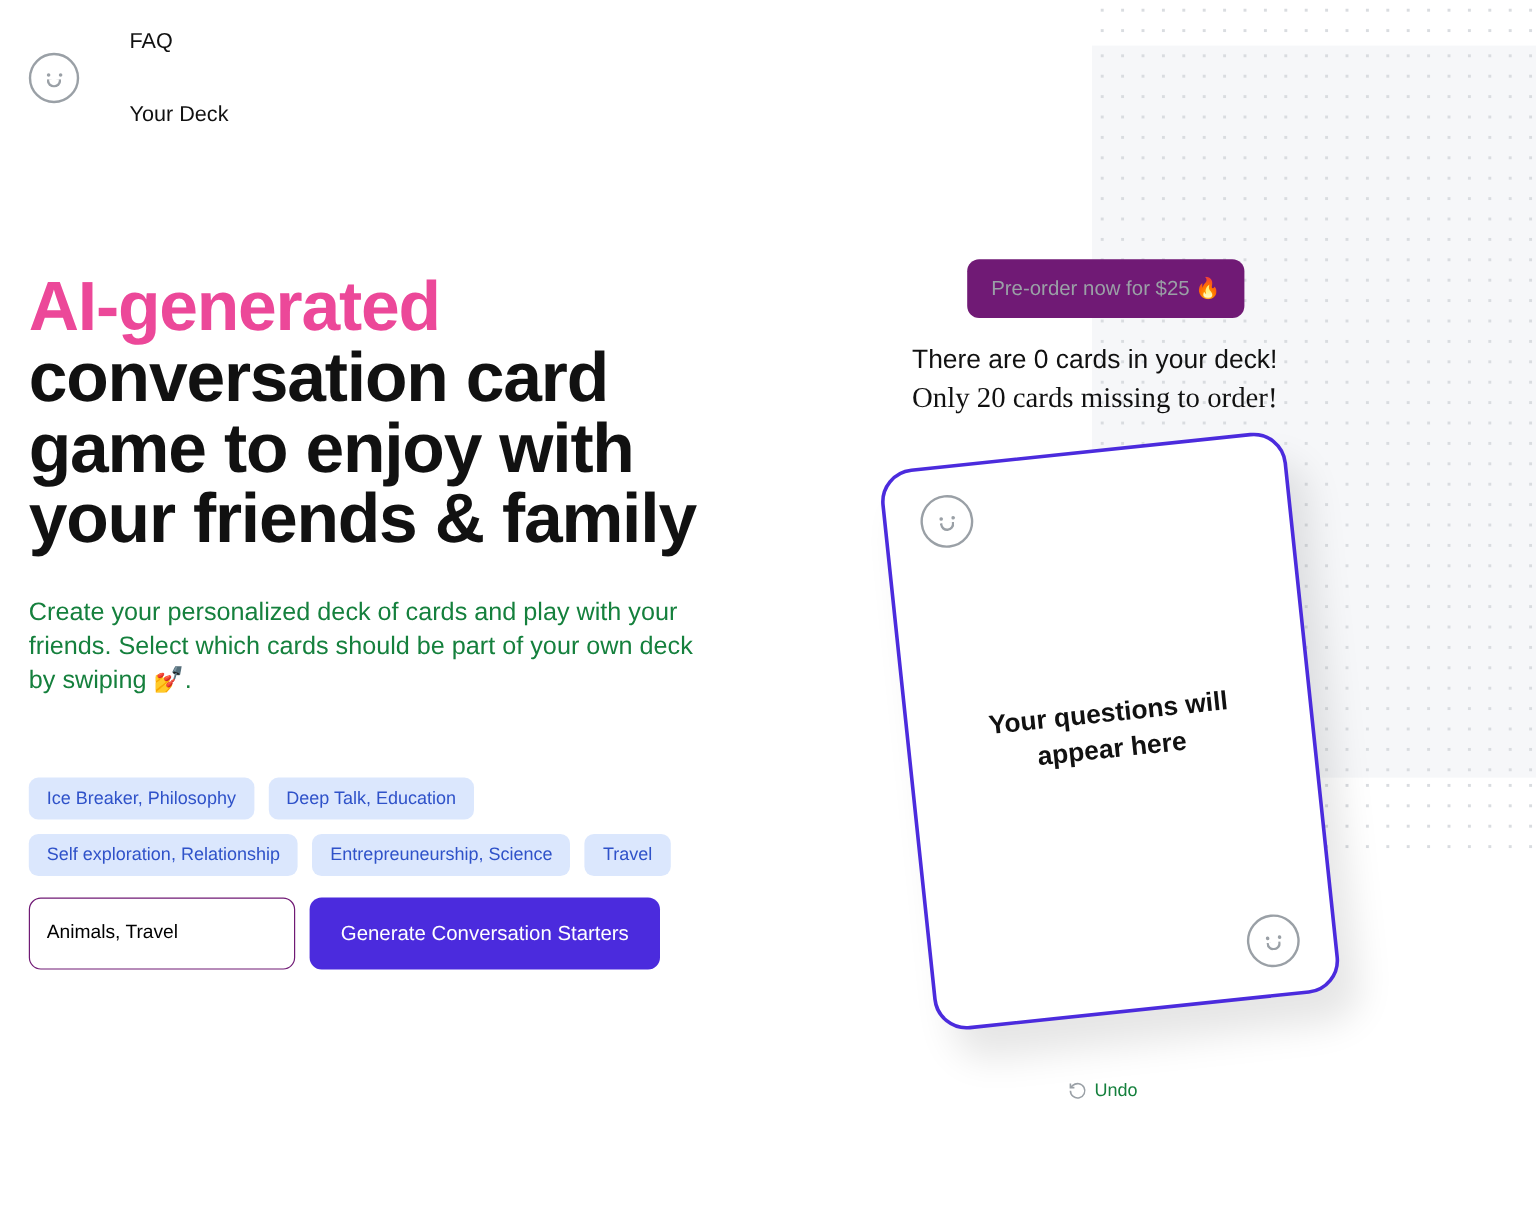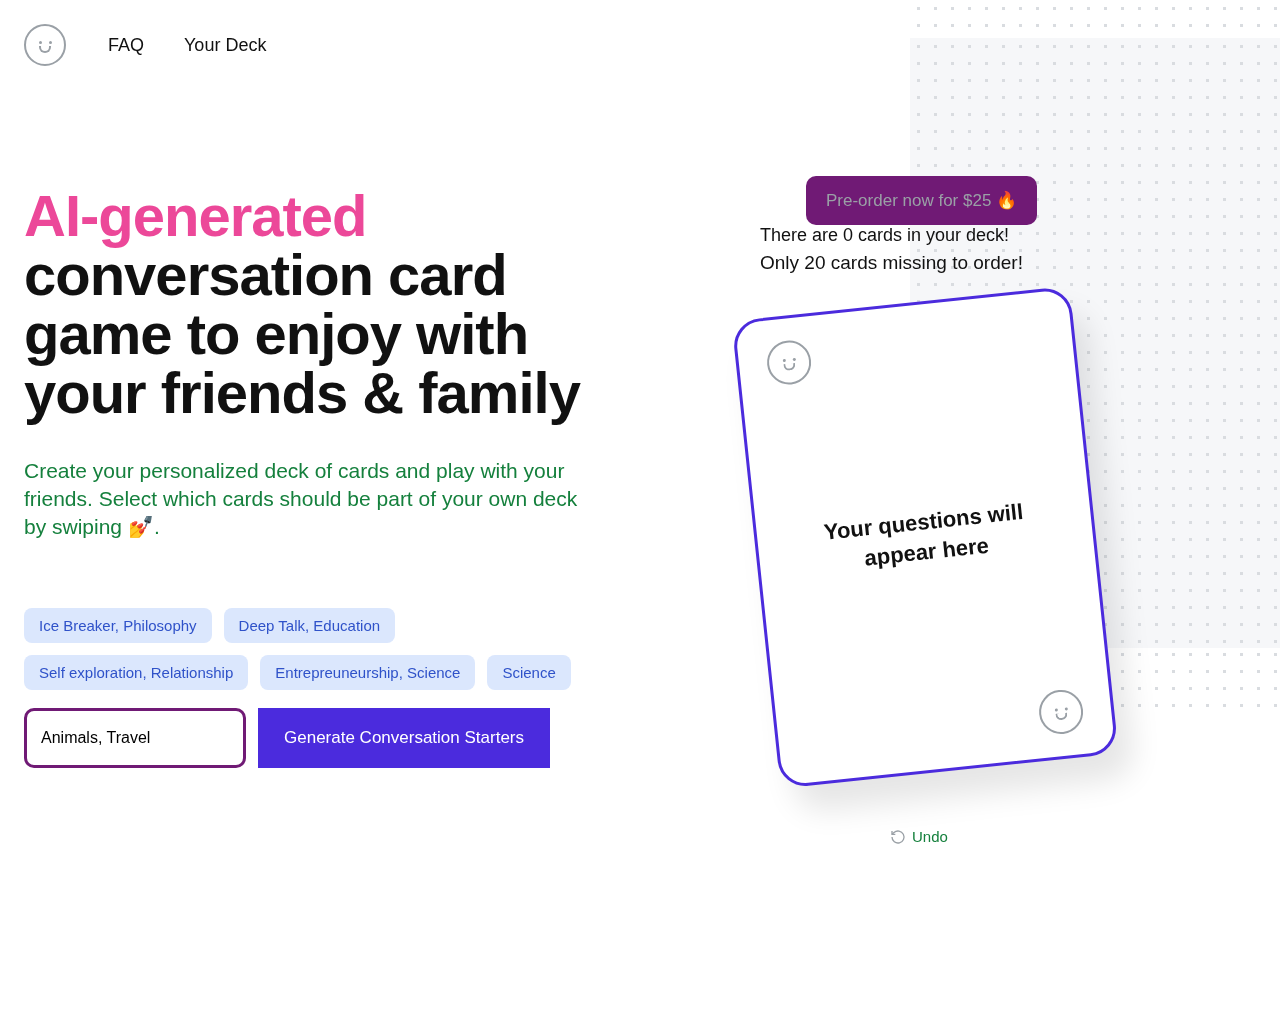--- a/index.html
+++ b/index.html
@@ -23,42 +23,42 @@
   
   .header { position:relative; z-index:2; display:flex; align-items:center; gap:42px; padding:24px 24px 0 24px; }
   .logo-circle {
     width:42px; height:42px; border:2px solid #9aa0a6; border-radius:50%;
     display:flex; align-items:center; justify-content:center; flex-direction:column;
     color:#9aa0a6;
   }
   .logo-eyes { display:flex; gap:7px; margin-top:4px;}
   .logo-eyes span { width:3px; height:3px; background:#9aa0a6; border-radius:50%; display:block; }
   .logo-tongue { width:12px; height:7px; border:2px solid #9aa0a6; border-top:none; border-radius:0 0 10px 10px; margin-top:2px;}
-  .nav { display:flex; gap:40px; }
+  .nav { display:flex; gap:40px;flex-direction:column; }
   .nav a { color:#111; text-decoration:none; font-size:18px; cursor:pointer; }
 
   
   .main { position:relative; z-index:2; display:flex; padding:0 24px; margin-top:120px; }
   .left { width:640px; }
   h1 { font-size:58px; line-height:1.02; font-weight:700; letter-spacing:-1px; }
   h1 .accent { color:#ec4899; }
   .subtitle { margin-top:34px; font-size:21px; color:#15803d; line-height:1.35; max-width:560px; }
 
   .tags { margin-top:66px; display:flex; flex-wrap:wrap; gap:12px; max-width:560px; }
   .tag { background:#dbe7fd; color:#2f52c9; font-size:15px; padding:9px 15px; border-radius:8px; cursor:pointer; }
 
   .input-row { margin-top:18px; display:flex; gap:12px; }
-  .topic-input { width:222px; height:60px; border:3px solid #701a75; border-radius:10px; padding:0 14px; font-size:16px; outline:none; }
-  .generate-btn { height:60px; padding:0 26px; border:none; border-radius:0; background:#4b2bdd; color:#fff; font-size:17px; cursor:pointer; }
+  .topic-input { width:222px; height:60px; border:1px solid #701a75; border-radius:10px; padding:0 14px; font-size:16px; outline:none; }
+  .generate-btn { height:60px; padding:0 26px; border:none; border-radius:10px; background:#4b2bdd; color:#fff; font-size:17px; cursor:pointer; }
 
   
   .right { position:absolute; left:760px; top:-10px; width:500px; }
   .preorder { display:inline-block; margin-left:46px; background:#701a75; color:#9aa0a6; font-size:17px; padding:14px 20px; border-radius:10px; }
-  .deck-status { font-size:18px; }
-  .deck-missing { margin-top:6px; font-size:19px; }
+  .deck-status { margin-top:22px; font-size:22px; }
+  .deck-missing { margin-top:6px; font-size:24px;font-family:Liberation Serif, serif; }
 
   .card-wrap { position:relative; margin-top:28px; width:340px; height:470px; }
   .card {
     position:absolute; inset:0;
     background:#fff; border:3px solid #4b2bdd; border-radius:28px;
     transform: rotate(-6deg); transform-origin: 50% 60%;
     box-shadow: 14px 26px 30px rgba(0,0,0,0.10);
     display:flex; align-items:center; justify-content:center;
     text-align:center; padding:26px;
   }
@@ -98,21 +98,21 @@
       <span class="accent">AI-generated</span>
       <span>conversation card game to enjoy with your friends &amp; family</span>
     </h1>
     <p class="subtitle">Create your personalized deck of cards and play with your friends. Select which cards should be part of your own deck by swiping 💅.</p>
 
     <div class="tags">
       <span class="tag">Ice Breaker, Philosophy</span>
       <span class="tag">Deep Talk, Education</span>
       <span class="tag">Self exploration, Relationship</span>
       <span class="tag">Entrepreuneurship, Science</span>
-      <span class="tag">Science</span>
+      <span class="tag">Travel</span>
     </div>
 
     <div class="input-row">
       <input class="topic-input" type="text" placeholder="Animals, Travel" value="Animals, Travel" style="">
       <button class="generate-btn">Generate Conversation Starters</button>
     </div>
   </section>
 
   <section class="right">
     <div class="preorder">Pre-order now for $25 🔥</div>

